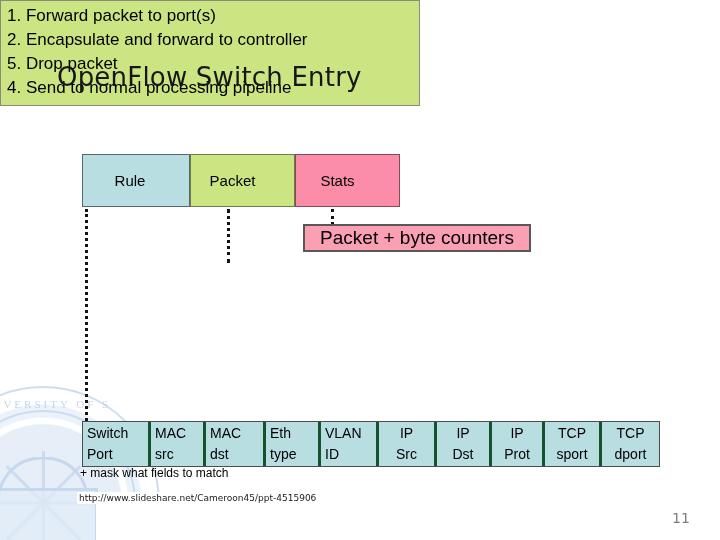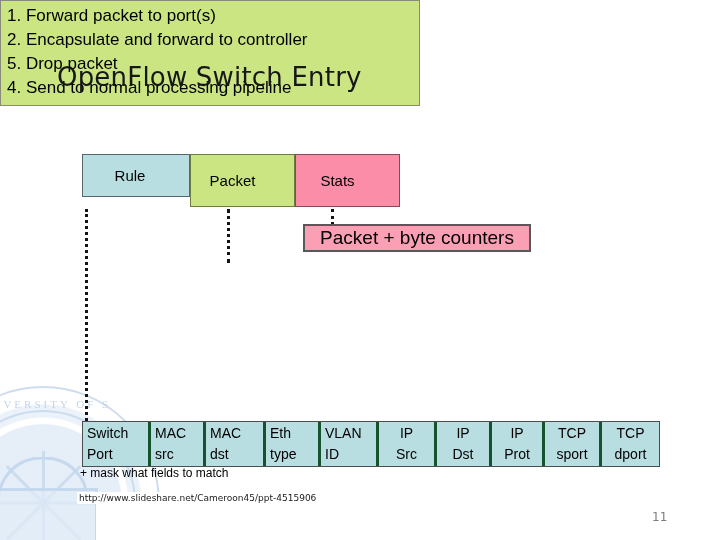--- a/index.html
+++ b/index.html
@@ -100,21 +100,21 @@
     box-sizing: border-box;
     border: 1px solid #5a5a5a;
     font-family: "Liberation Sans", sans-serif;
     color: #000;
     display: flex;
     align-items: center;
     justify-content: center;
   }
 
   
-  #box-rule   { left: 82px;  top: 154px; width: 108px; height: 43px; font-size: 15px; background: #b9dee2; border-color: #56686b; }
+  #box-rule   { left: 82px;  top: 154px; width: 108px; height: 53px; font-size: 15px; background: #b9dee2; border-color: #56686b; }
   #box-action { left: 190px; top: 154px; width: 105px; height: 53px; font-size: 15px; background: #cbe583; border-color: #6d7c44; }
   #box-stats  { left: 295px; top: 154px; width: 105px; height: 53px; font-size: 15px; background: #fb8da8; border-color: #84495a; }
 
   #box-rule   > span { position: relative; left: -6px; }
   #box-action > span { position: relative; left: -10px; }
   #box-stats  > span { position: relative; left: -10px; }
 
   
   #box-counters {
     left: 303px; top: 224px; width: 228px; height: 28px;
@@ -193,24 +193,24 @@
     top: 492px;
     font-family: "DejaVu Sans", sans-serif;
     font-size: 9px;
     color: #1a1a1a;
     white-space: nowrap;
     background: #ffffff;
     padding: 1px 2px;
   }
   #page-number {
     position: absolute;
-    left: 652px;
+    left: 672px;
     top: 510px;
     font-family: "DejaVu Sans", sans-serif;
-    font-size: 12px;
+    font-size: 14px;
     color: #7d7d7d;
   }
   #footer-mask {
     position: absolute;
     left: 96px;
     top: 500px;
     width: 624px;
     height: 40px;
     background: #ffffff;
   }

